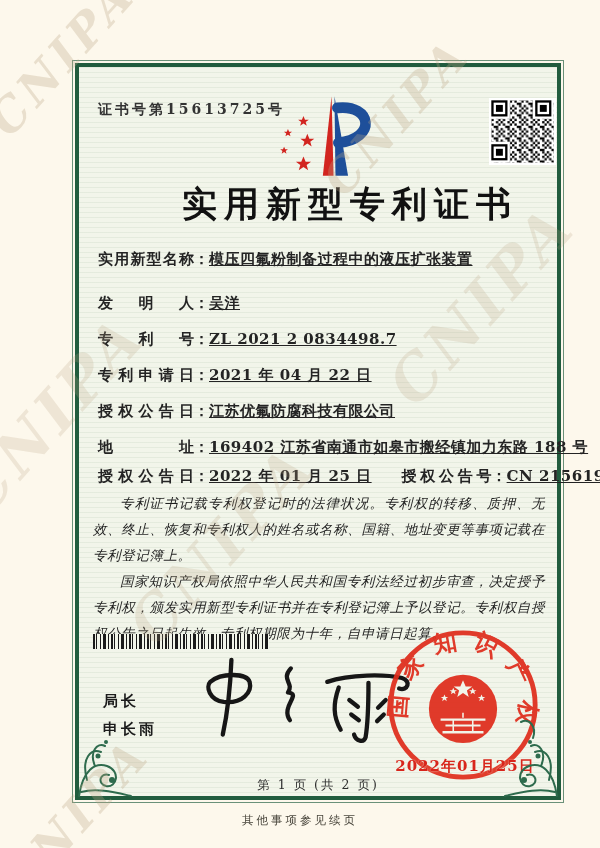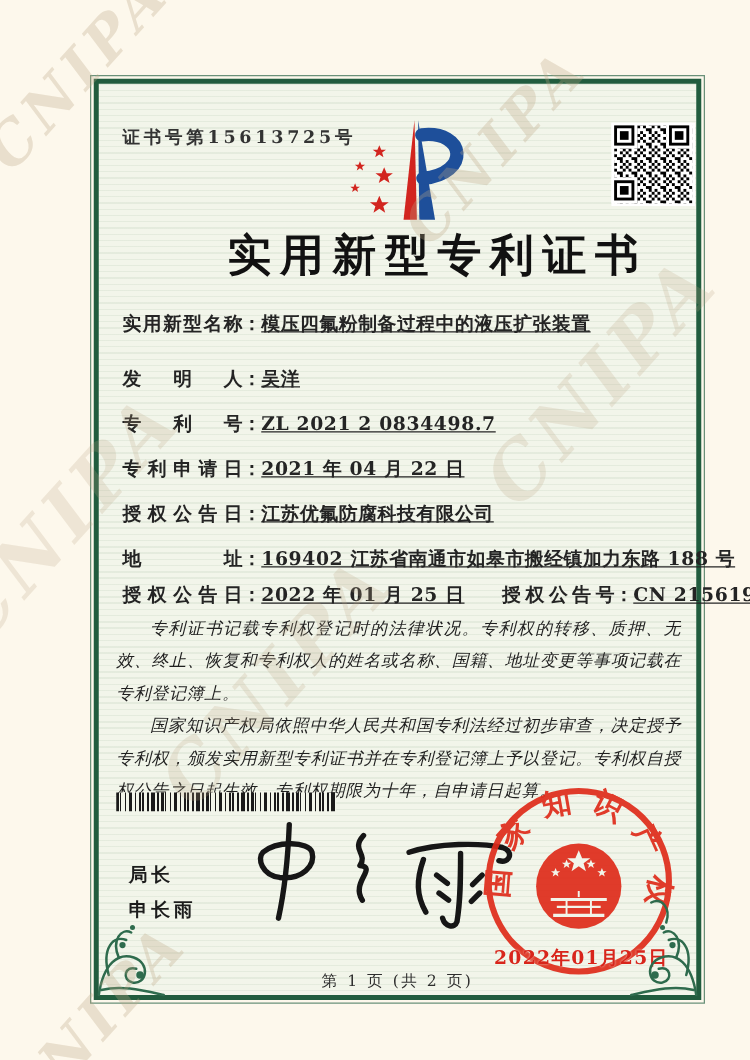--- a/index.html
+++ b/index.html
@@ -228,13 +228,14 @@
     <div class="page-number">第 1 页 (共 2 页)</div>
   </div>
 
   <div class="wm" style="left:300px;top:90px;">CNIPA</div>
   <div class="wm" style="left:-34px;top:30px;">CNIPA</div>
   <div class="wm big" style="left:360px;top:270px;">CNIPA</div>
   <div class="wm big" style="left:-70px;top:380px;">CNIPA</div>
   <div class="wm big" style="left:100px;top:510px;">CNIPA</div>
   <div class="wm" style="left:-20px;top:790px;">CNIPA</div>
 
+  <div class="footer-note">其他事项参见续页</div>
 </div>
 
 </body></html>

